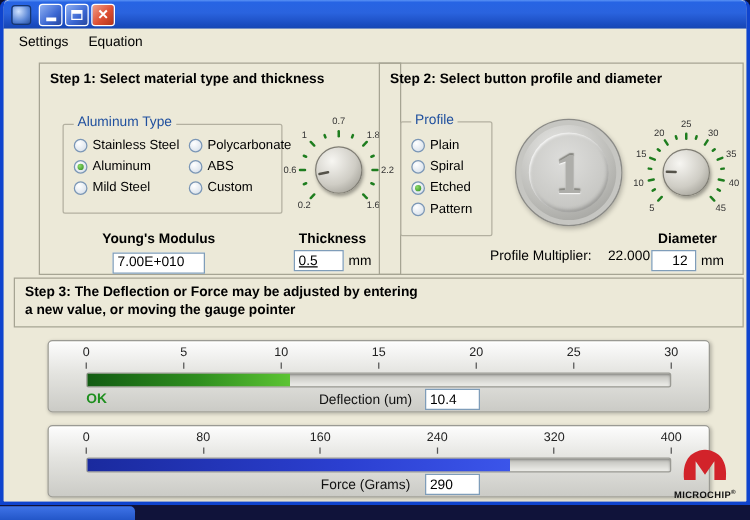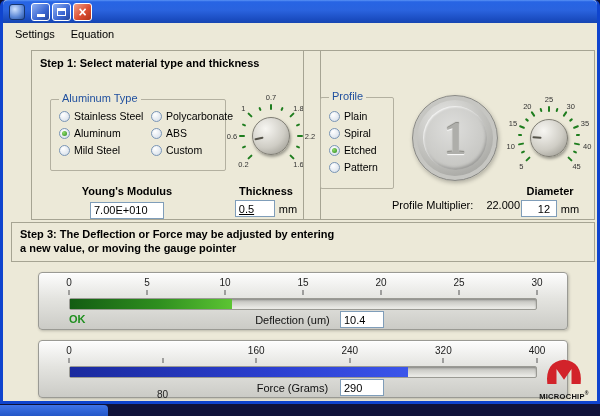--- a/index.html
+++ b/index.html
@@ -202,20 +202,21 @@
         <div class="fldblock" style="left:186px;top:134px;width:96px;">
           <div class="fld-label">Thickness</div>
           <div class="inline-row">
             <input class="tbox" style="width: 40px; text-decoration: underline;" value="0.5">
             <span class="unit">mm</span>
           </div>
         </div>
       </div>
 
       <div class="gbox" style="left:300px;top:6px;width:292px;height:170px;">
+        <div class="step-title">Step 2: Select button profile and diameter</div>
 
         <div class="innerbox" style="left:16px;top:46px;width:72px;height:90px;">
           <span class="inner-title">Profile</span>
           <div class="radio-col" id="profile-options">
               <label class="radio-item">
                 <span class="rbtn"></span>
                 <span class="rlabel">Plain</span>
               </label>
               <label class="radio-item">
                 <span class="rbtn"></span>
@@ -311,21 +312,21 @@
         </div>
         <span class="gok">OK</span>
         <span class="glabel">Deflection (um)</span>
         <input class="tbox gval" value="10.4" style="">
       </div>
 
       <div class="gauge" style="top:296px;">
         <div class="gscale" id="g2scale">
             <span class="gnum" style="left: 0%;">0</span>
             <span class="gtick" style="left: 0%;"></span>
-            <span class="gnum" style="left: 20%; margin-top: 44px;">80</span>
+            <span class="gnum" style="left: 20%;">80</span>
             <span class="gtick" style="left: 20%;"></span>
             <span class="gnum" style="left: 40%;">160</span>
             <span class="gtick" style="left: 40%;"></span>
             <span class="gnum" style="left: 60%;">240</span>
             <span class="gtick" style="left: 60%;"></span>
             <span class="gnum" style="left: 80%;">320</span>
             <span class="gtick" style="left: 80%;"></span>
             <span class="gnum" style="left: 100%; text-align: center;">400</span>
             <span class="gtick" style="left: 100%;"></span>
           </div>

